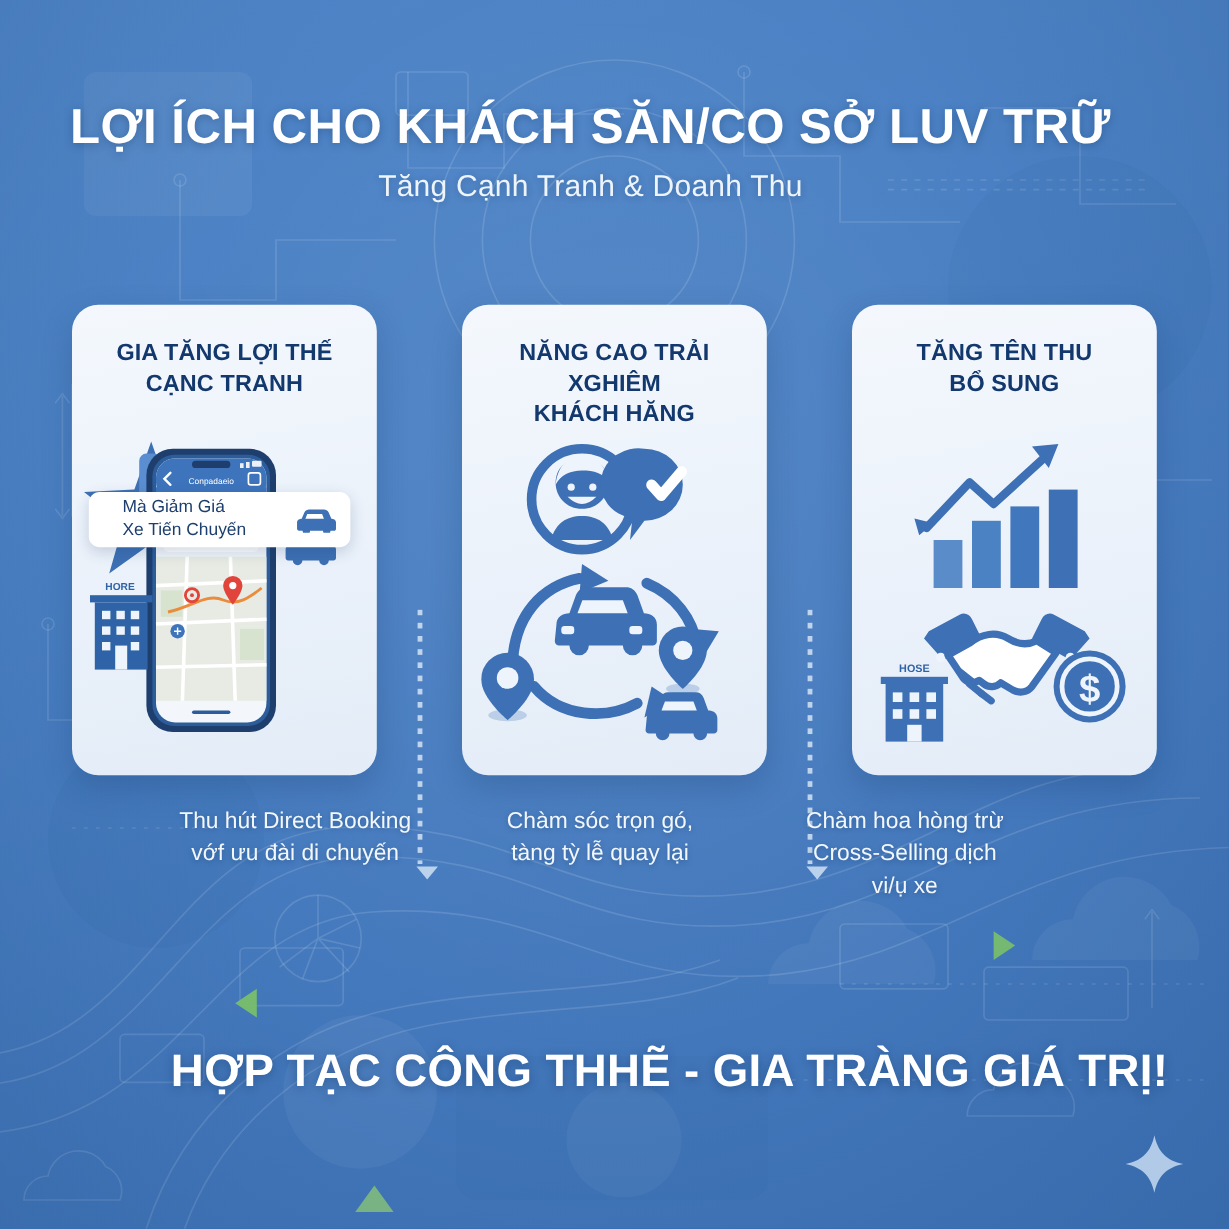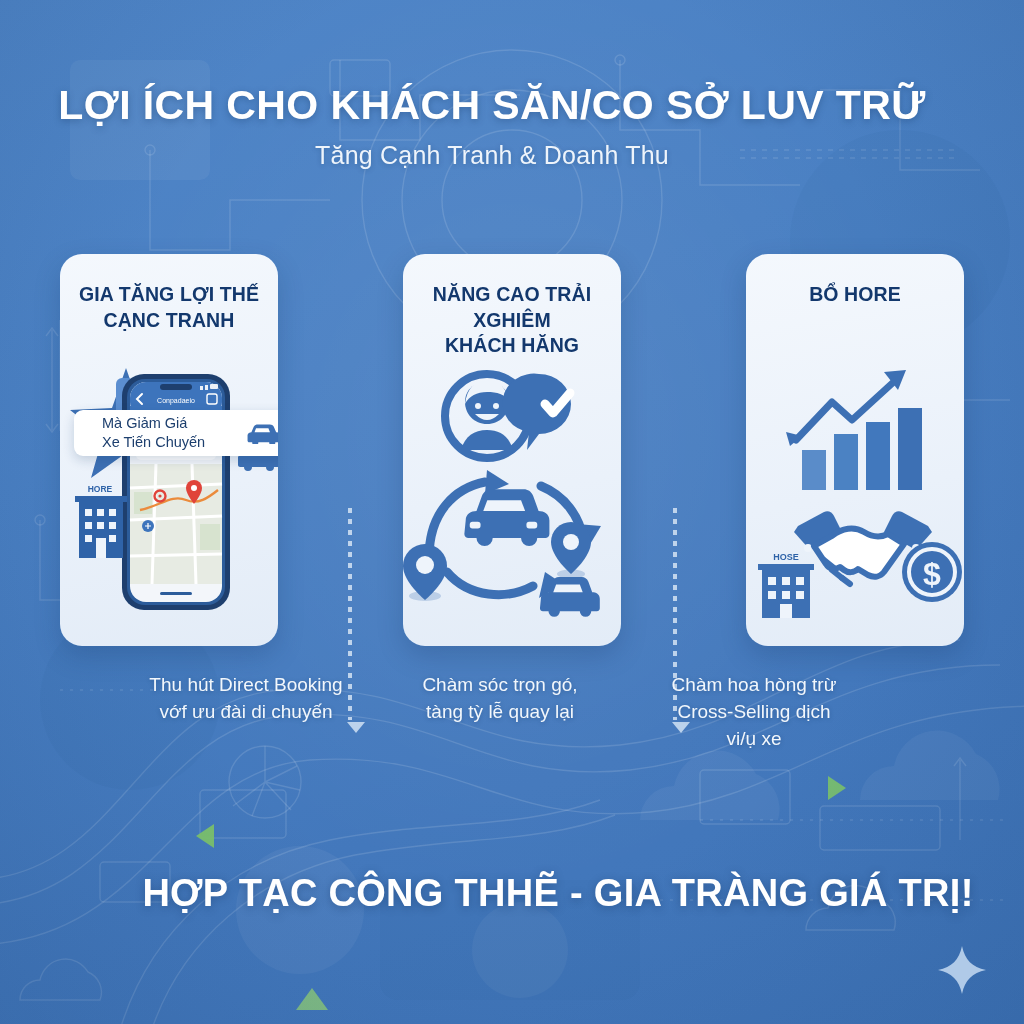--- a/index.html
+++ b/index.html
@@ -62,21 +62,21 @@
   .cards {
     position: absolute;
     top: 254px;
     left: 60px;
     width: 904px;
     height: 392px;
     display: flex;
     justify-content: space-between;
   }
   .card {
-    width: 218px;
+    width: 254px;
     height: 392px;
     border-radius: 22px;
     background: linear-gradient(170deg, #f4f8fd 0%, #eaf1fa 60%, #e3ecf7 100%);
     box-shadow: 0 10px 26px rgba(18,52,96,0.22);
     position: relative;
     overflow: hidden;
   }
   .card-title {
     position: absolute;
     top: 28px;
@@ -423,21 +423,22 @@
             <ellipse cx="168" cy="214" rx="14" ry="4.5" fill="#3d70b4" opacity="0.25"></ellipse>
             <path d="M168 162 a20 20 0 0 1 20 20 c0 15 -20 32 -20 32 s-20 -17 -20 -32 a20 20 0 0 1 20 -20 z" fill="#3d70b4"></path>
             <circle cx="168" cy="182" r="8" fill="#eef4fb"></circle>
           </g>
         </svg>
       </div>
     </div>
 
     <div class="card">
       <div class="card-title">
-        <div>BỔ HORE</div>
+        <div>TĂNG TÊN THU</div>
+        <div>BỔ SUNG</div>
       </div>
       <div class="card-art">
         <svg width="230" height="262" viewBox="0 0 230 262" xmlns="http://www.w3.org/2000/svg">
 
           <g>
             <rect x="56" y="90" width="24" height="40" fill="#5a8cc9"></rect>
             <rect x="88" y="74" width="24" height="56" fill="#4b82c3"></rect>
             <rect x="120" y="62" width="24" height="68" fill="#4178bd"></rect>
             <rect x="152" y="48" width="24" height="82" fill="#3d70b4"></rect>
             <path d="M50 80 L86 42 L106 60 L152 18" stroke="#3d70b4" stroke-width="7" fill="none" stroke-linecap="round" stroke-linejoin="round"></path>

